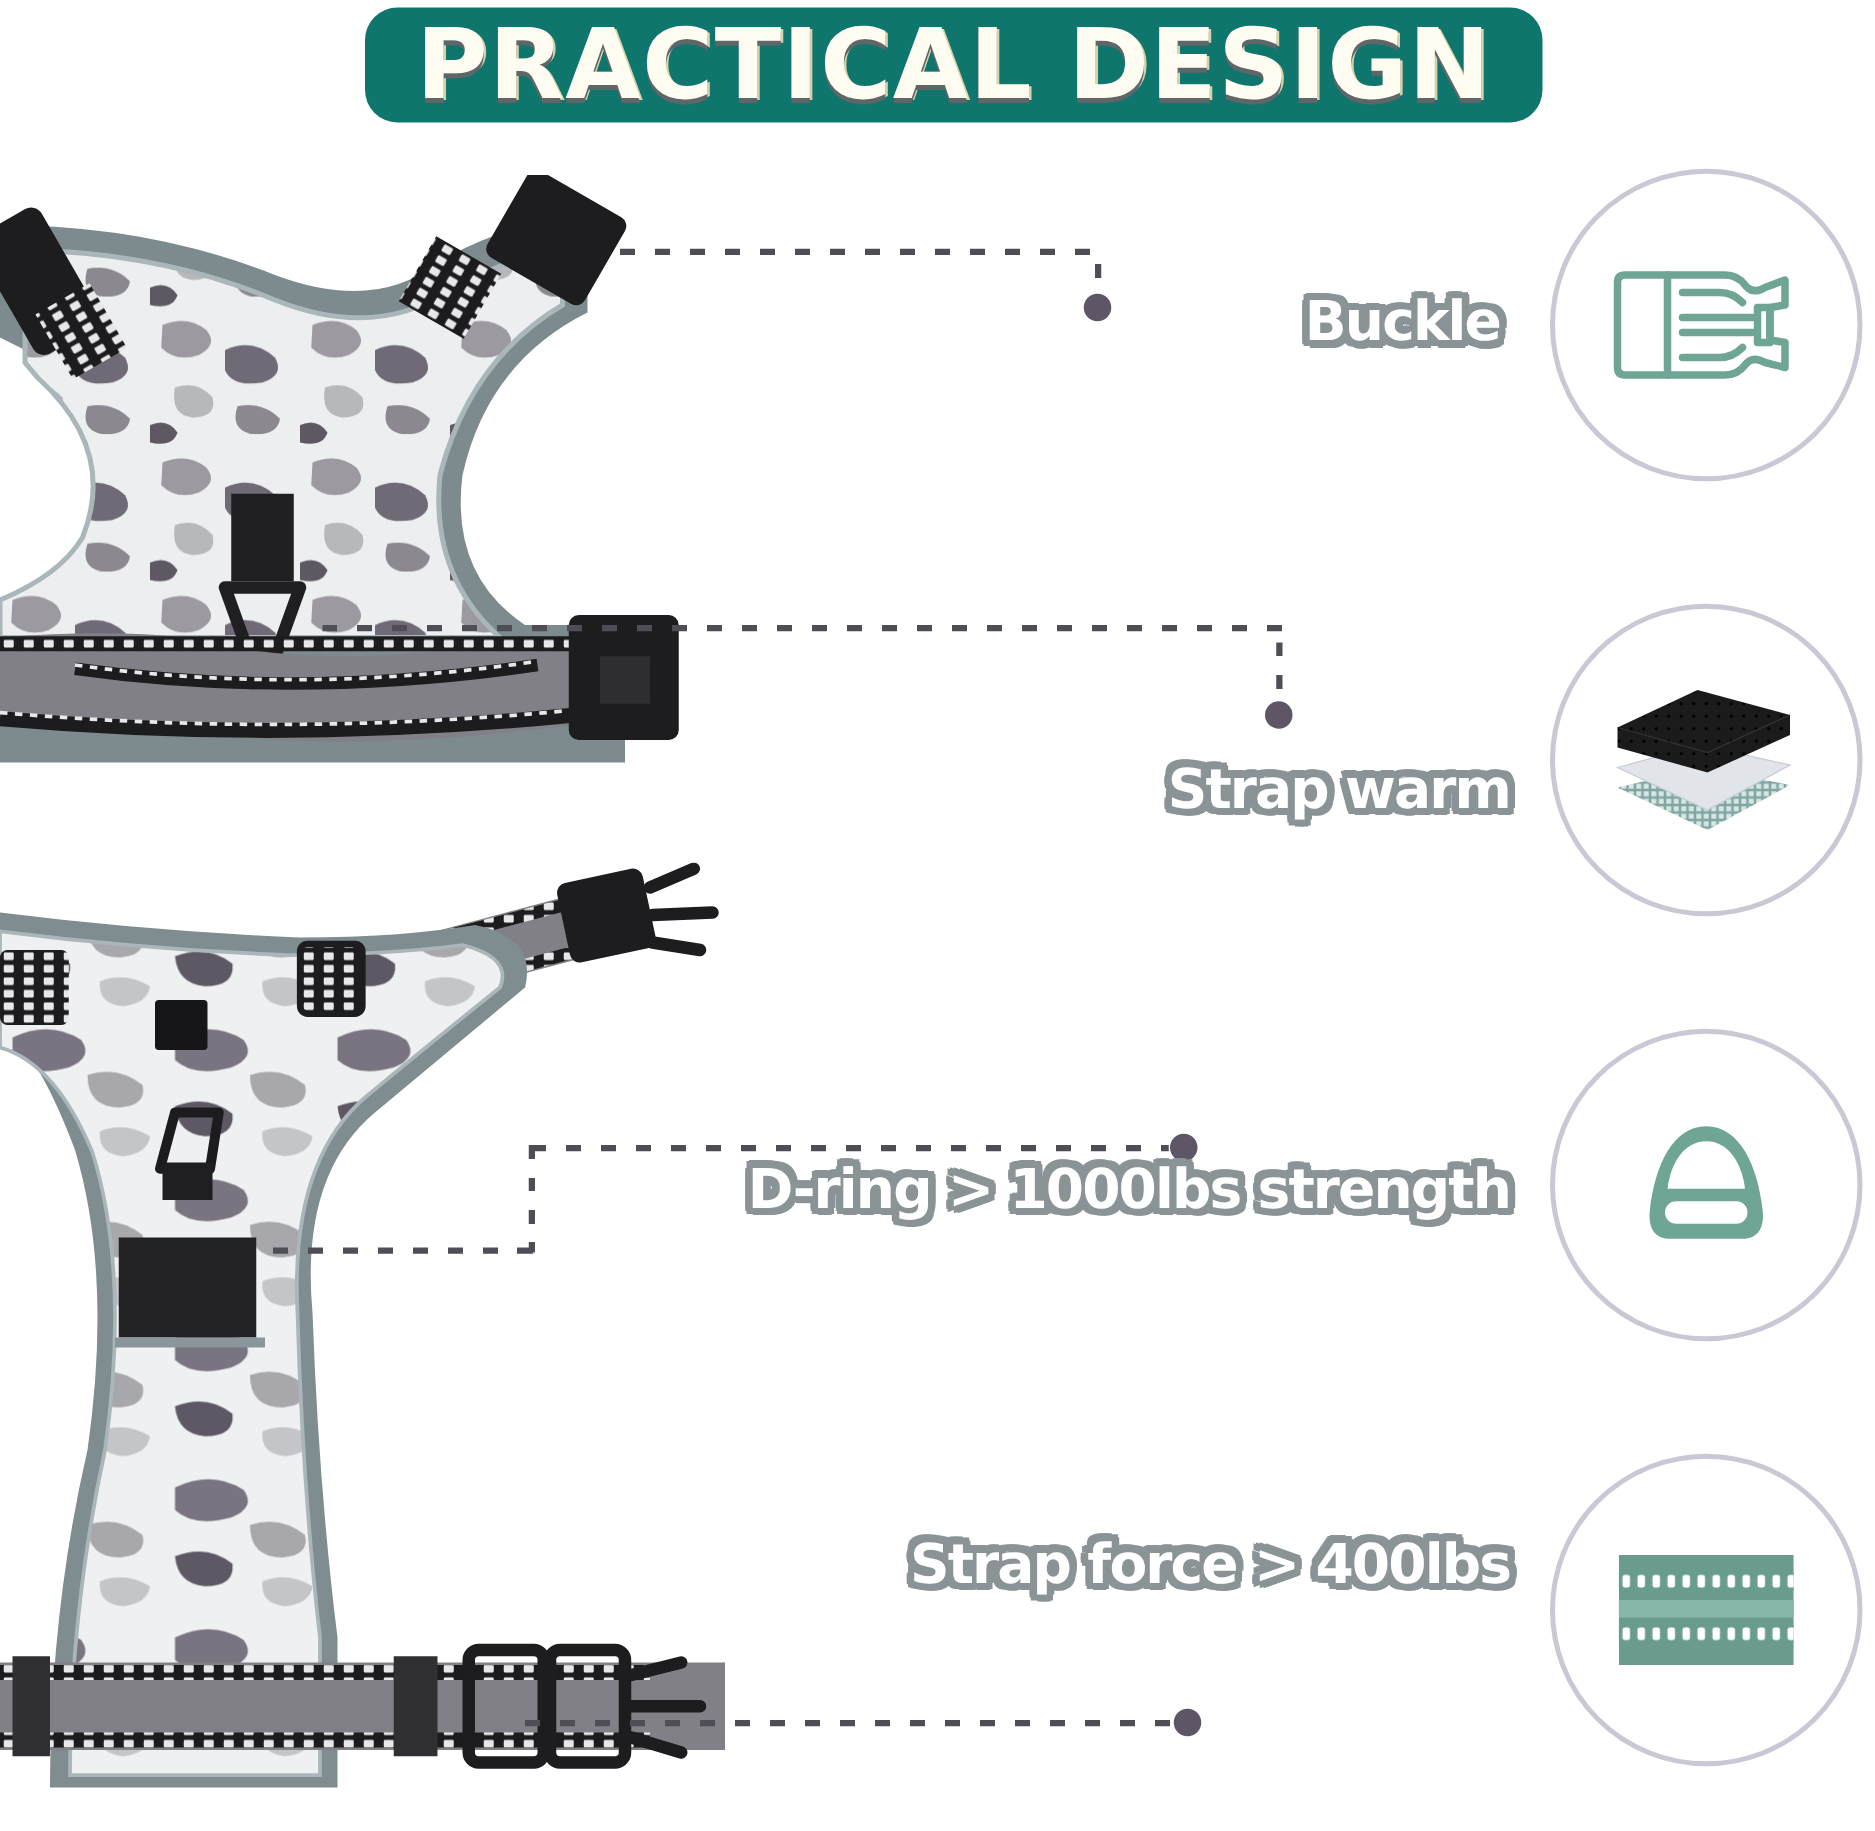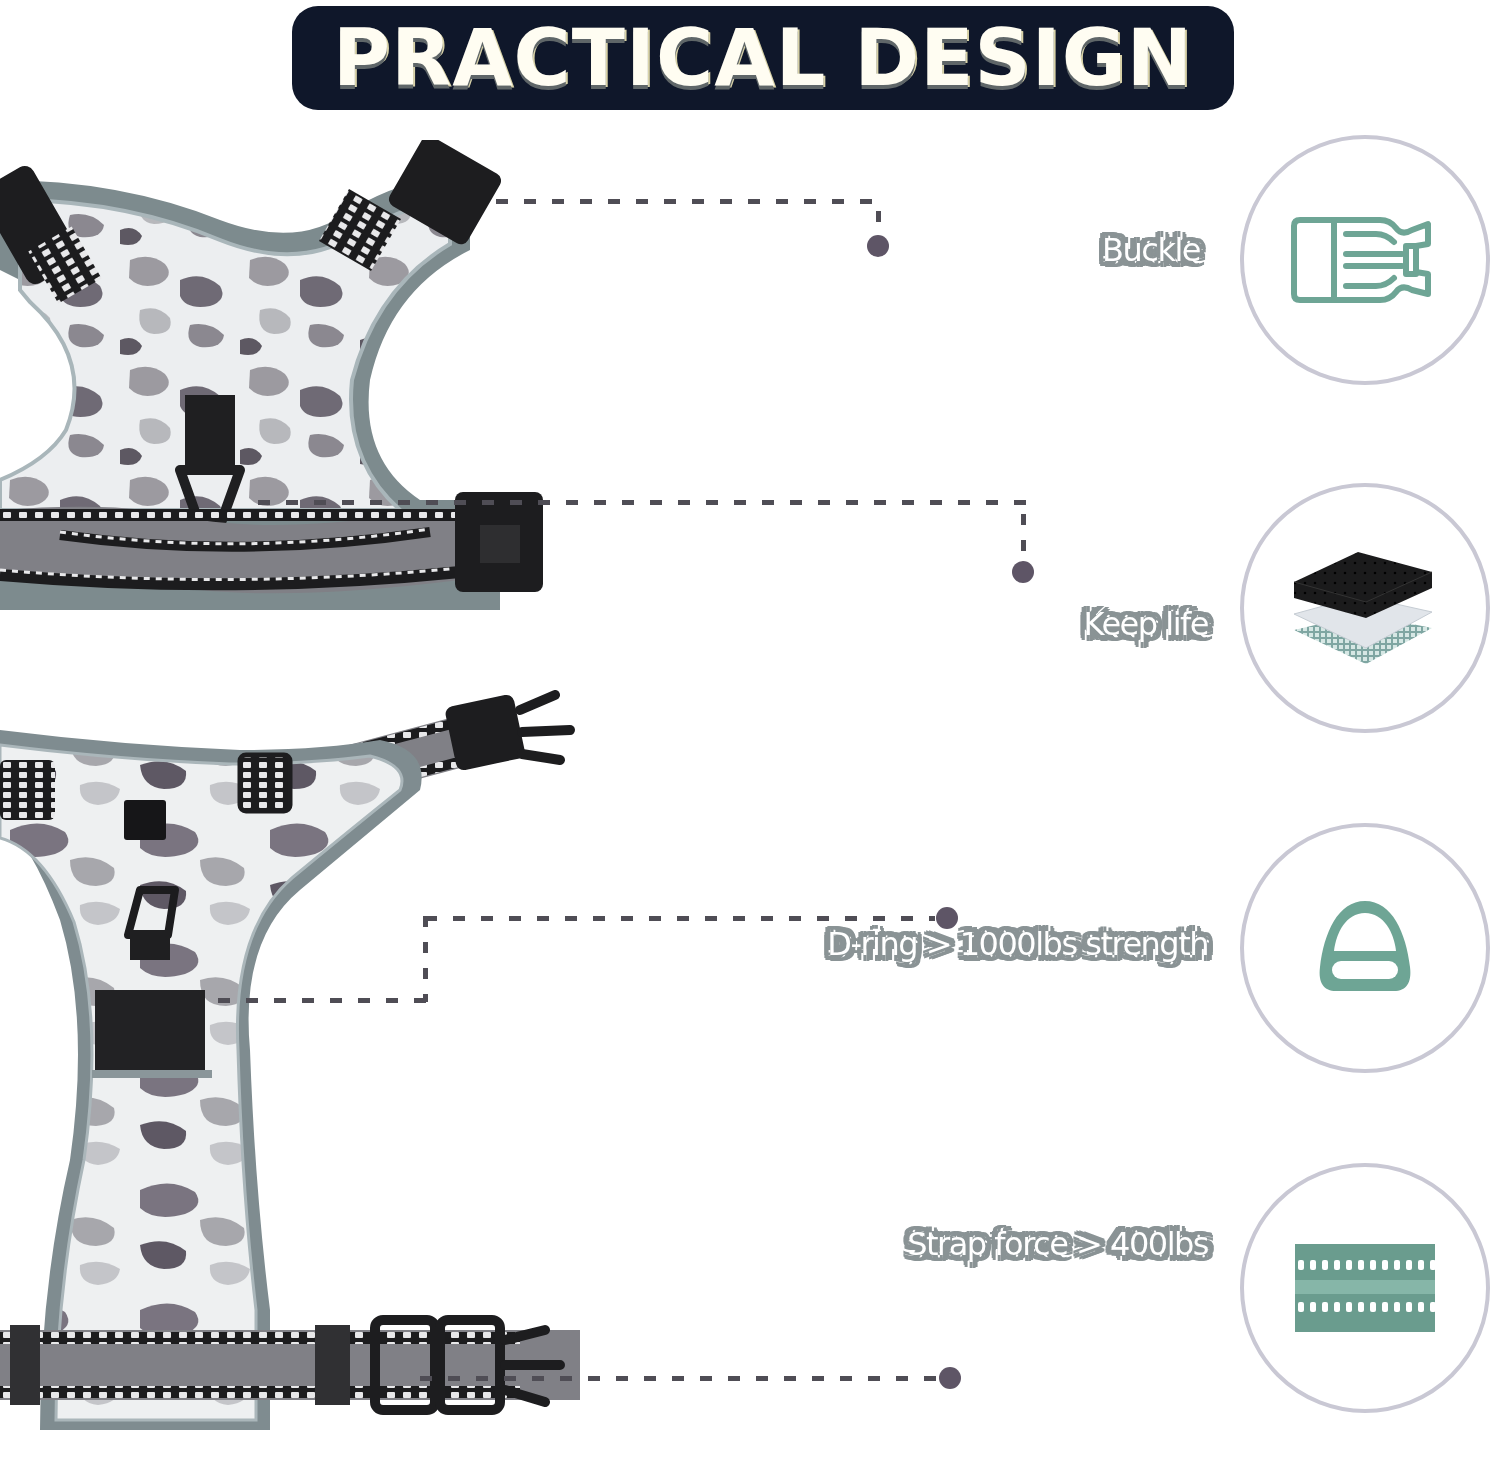--- a/index.html
+++ b/index.html
@@ -1,22 +1,22 @@
 <!DOCTYPE html>
 <html><head>
 <meta charset="utf-8">
 <style>
   html,body{margin:0;padding:0;background:#ffffff;}
   body{width:1500px;height:1465px;position:relative;overflow:hidden;font-family:"DejaVu Sans","Liberation Sans",sans-serif;}
-  .title{position:absolute;left:292px;top:6px;width:942px;height:104px;background:#0f172a;border-radius:26px;
+  .title{position:absolute;left:292px;top:6px;width:942px;height:92px;background:#0f766e;border-radius:26px;
     display:flex;align-items:center;justify-content:center;}
   .title span{font-family:"DejaVu Sans",sans-serif;font-weight:bold;font-size:78px;color:#fffdf2;letter-spacing:1px;
     text-shadow:0 4px 0 #5f6668, 2px 2px 0 #d8d2a8;}
-  .label{position:absolute;font-family:"DejaVu Sans",sans-serif;font-weight:normal;color:#ffffff;
-    text-align:right;line-height:1.18;font-size:32px;letter-spacing:-1.5px;
+  .label{position:absolute;font-family:"DejaVu Sans",sans-serif;font-weight:bold;color:#ffffff;
+    text-align:right;line-height:1.18;font-size:44px;letter-spacing:-1.5px;
     -webkit-text-stroke:0;
     text-shadow:
       -5px -5px 0 #8a9395, 5px -5px 0 #8a9395, -5px 5px 0 #8a9395, 5px 5px 0 #8a9395,
       0 -6px 0 #8a9395, 0 6px 0 #8a9395, -6px 0 0 #8a9395, 6px 0 0 #8a9395,
       -3px -6px 0 #8a9395, 3px 6px 0 #8a9395, -6px 3px 0 #8a9395, 6px -3px 0 #8a9395;}
   .circle{position:absolute;width:250px;height:250px;border-radius:50%;border:4px solid #c9c8d4;background:#fff;box-sizing:border-box;
     display:flex;align-items:center;justify-content:center;}
   .dash-h{position:absolute;height:5px;background:repeating-linear-gradient(90deg,#4f4d55 0 12px,transparent 12px 28px);}
   .dash-v{position:absolute;width:5px;background:repeating-linear-gradient(180deg,#4f4d55 0 11px,transparent 11px 26px);}
   .dot{position:absolute;width:22px;height:22px;border-radius:50%;background:#5e5566;}
@@ -125,21 +125,21 @@
 <div class="dot" style="left:936px;top:907px"></div>
 
 <div class="dash-h" style="left:420px;top:1141px;width:520px;top:1376px"></div>
 <div class="dot" style="left:939px;top:1367px"></div>
 
 <div class="label" style="right:300px;top:232px">
   <div>Buckle</div>
 </div>
 
 <div class="label" style="right:292px;top:606px">
-  <div>Keep life</div>
+  <div>Strap warm</div>
 </div>
 
 <div class="label" style="right:292px;top:926px">
   <div>D-ring &gt; 1000lbs strength</div>
 </div>
 
 <div class="label" style="right:292px;top:1226px">
   <div>Strap force &gt; 400lbs</div>
 </div>
 

